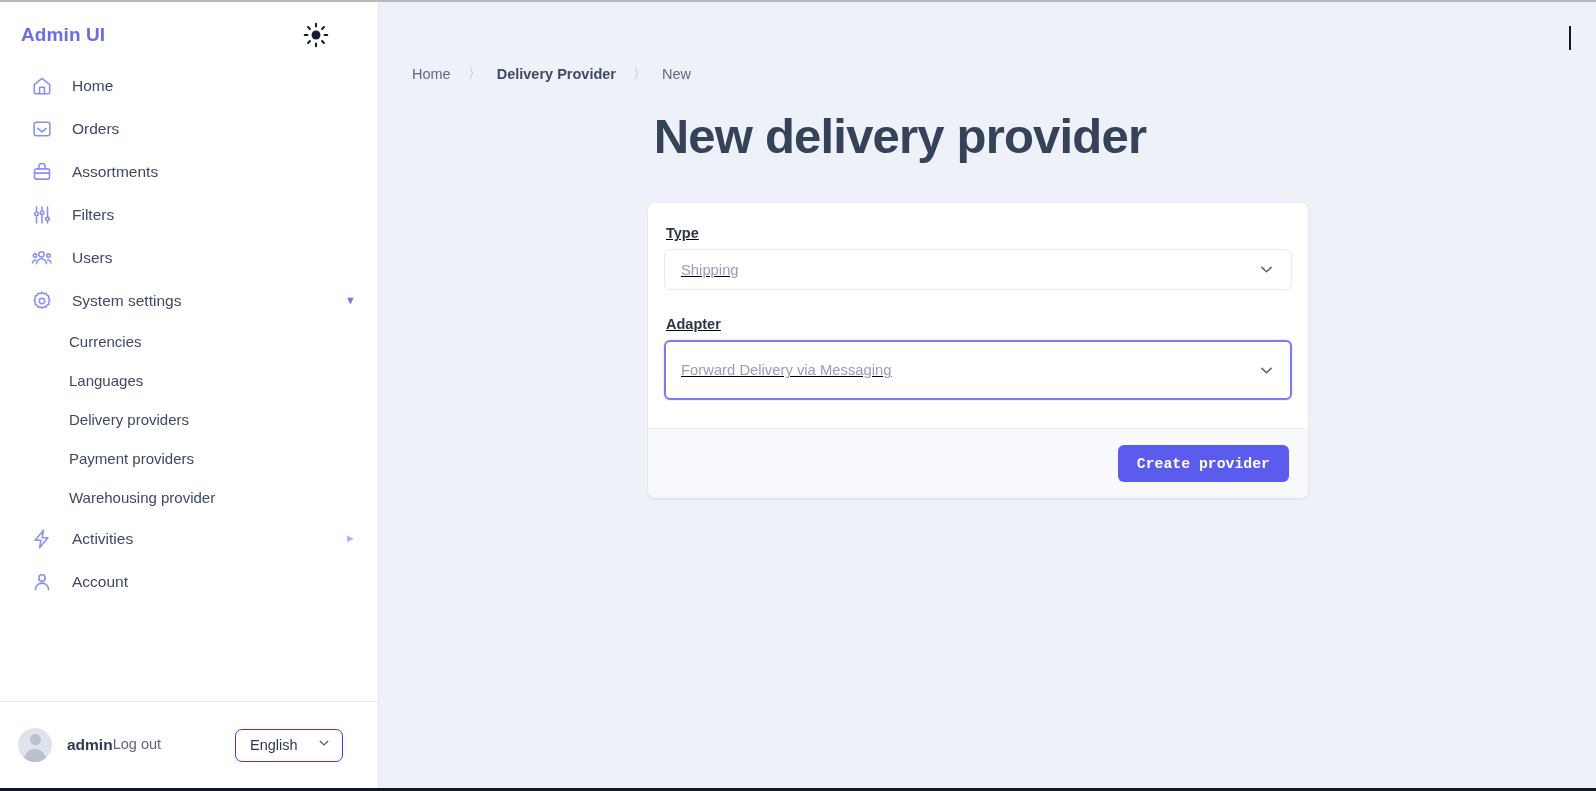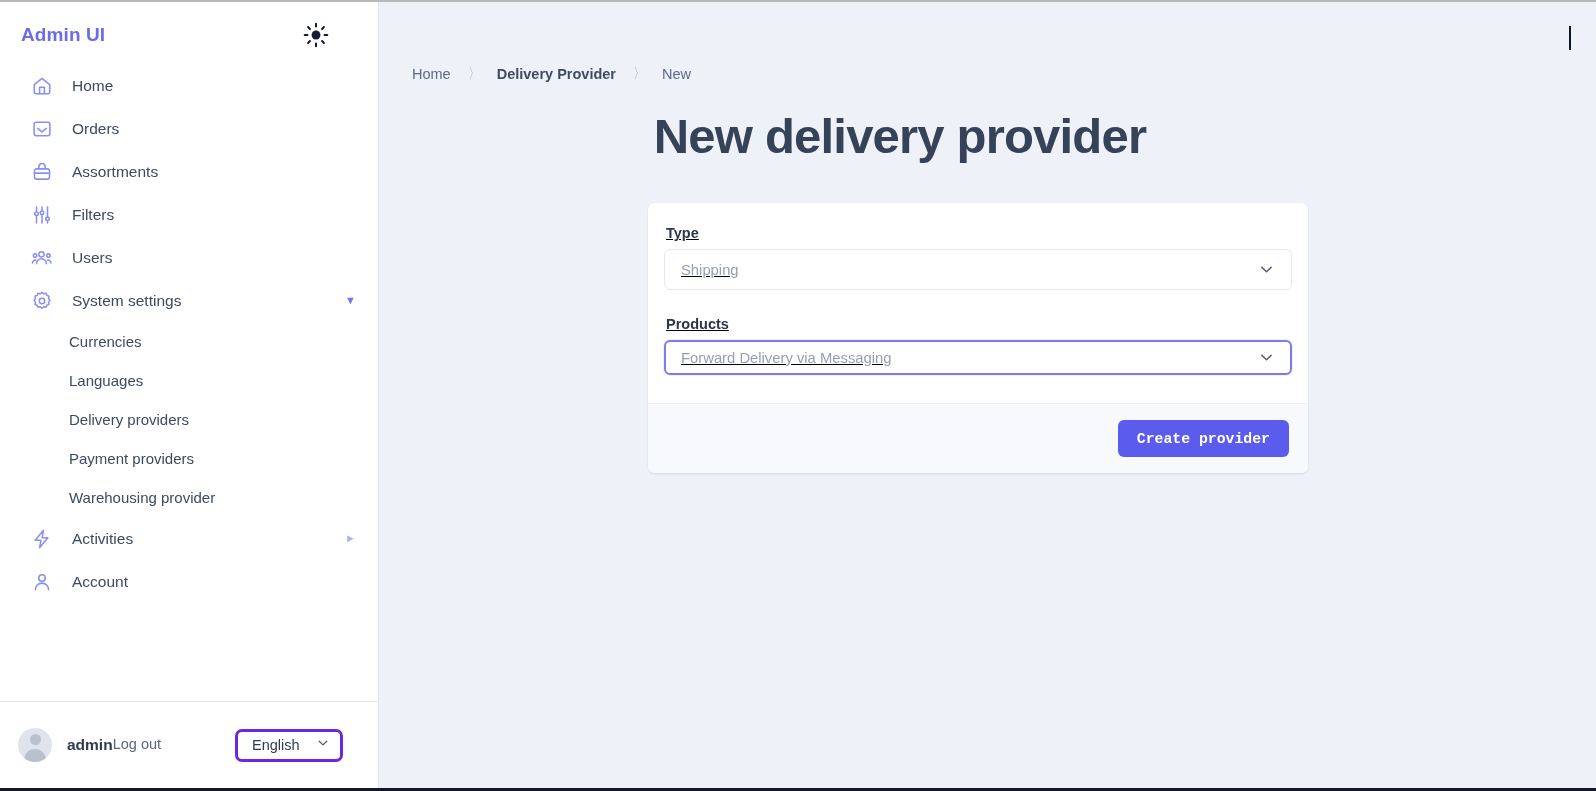--- a/index.html
+++ b/index.html
@@ -144,21 +144,21 @@
 
   .lang-select {
     margin-left: auto;
     margin-right: 17px;
     display: flex;
     align-items: center;
     justify-content: space-between;
     width: 108px;
     height: 33px;
     padding: 0 11px 0 14px;
-    border: 3px solid #6d28d9;
+    border: 1px solid #6d28d9;
     border-radius: 7px;
     background: #fff;
     cursor: pointer;
     gap: 16px;
   }
   .lang-select .lv { font-size: 14.5px; color: #2f3b52; }
 
   
   .main {
     flex: 1 1 auto;
@@ -230,21 +230,21 @@
     border-radius: 6px;
     display: flex;
     align-items: center;
     padding: 0 16px 0 16px;
     cursor: pointer;
     background: #fff;
   }
   .select-box.focused {
     border: 2px solid #7c7cf0;
     box-shadow: 0 0 0 1px rgba(124,124,240,.12);
-    height: 35px;
+    height: 60px;
     padding: 0 15px 0 15px;
   }
   .select-val {
     font-size: 14.8px;
     color: #959eb2;
     flex: 1 1 auto;
     white-space: nowrap;
     overflow: hidden;
   }
   .chev { flex: 0 0 auto; display: flex; align-items: center; }
@@ -457,21 +457,21 @@
               <svg width="17" height="17" viewBox="0 0 24 24" fill="none" stroke="#5a6275" stroke-width="2.1" stroke-linecap="round" stroke-linejoin="round">
                 <path d="M5.5 9 12 15.2 18.5 9"></path>
               </svg>
             </span>
           </div>
         </div>
 
         <div class="field-gap"></div>
 
         <div class="field">
-          <div class="field-label">Products</div>
+          <div class="field-label">Adapter</div>
           <div class="select-box focused">
             <span class="select-val">Forward Delivery via Messaging</span>
             <span class="chev">
               <svg width="17" height="17" viewBox="0 0 24 24" fill="none" stroke="#5a6275" stroke-width="2.1" stroke-linecap="round" stroke-linejoin="round">
                 <path d="M5.5 9 12 15.2 18.5 9"></path>
               </svg>
             </span>
           </div>
         </div>
 

